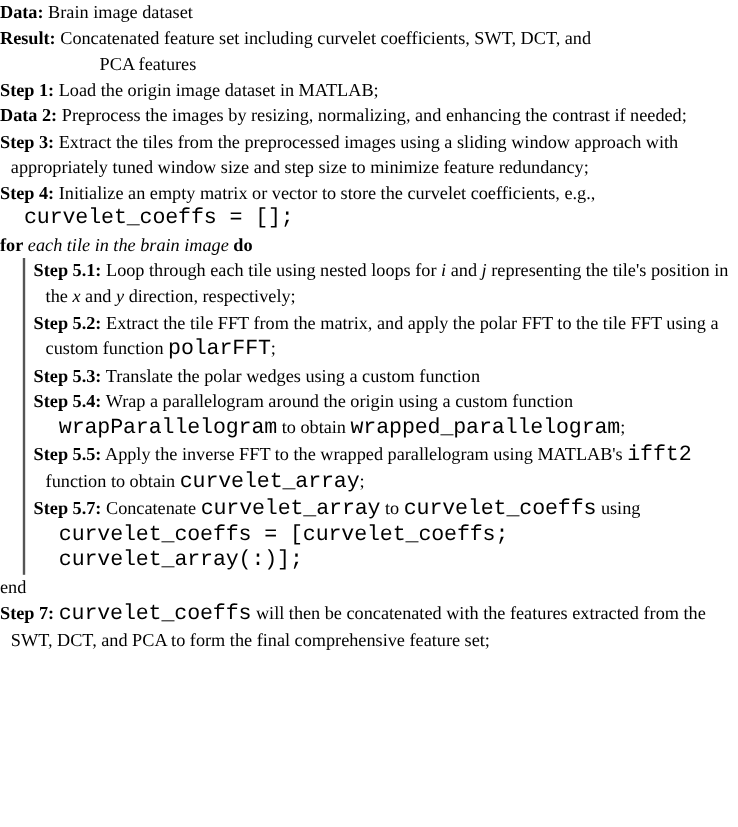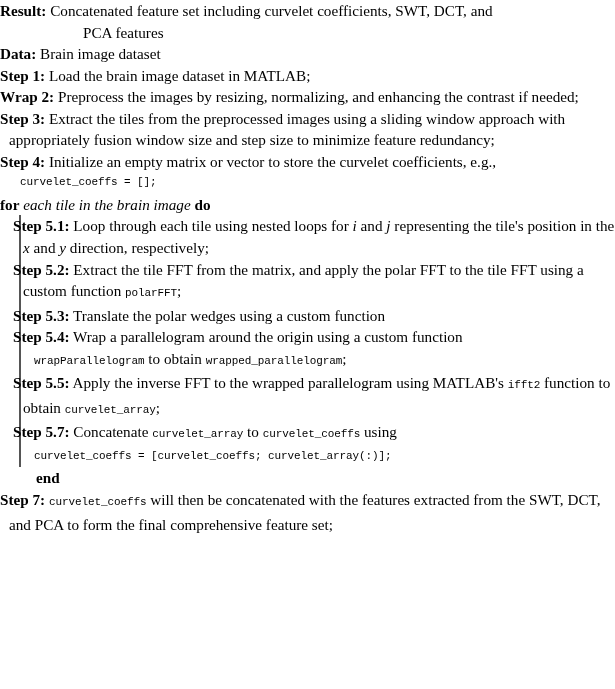--- a/index.html
+++ b/index.html
@@ -29,37 +29,37 @@
     padding-left: 9px;
     text-indent: -9px;
     margin: 0;
   }
   .lbl {
     font-weight: bold;
   }
   .it { font-style: italic; }
   .mono {
     font-family: "Liberation Mono", "DejaVu Sans Mono", monospace;
-    font-size: 11px;
+    font-size: 18px;
     letter-spacing: -0.1px;
   }
   .math { font-style: italic; font-family: "Liberation Serif", serif; }
 
   
   .cont-result {
     display: block;
     padding-left: 74px;
     text-indent: 0;
   }
 
   
   .loopblock {
     position: relative;
     margin: 0;
-    padding-left: 13px;
+    padding-left: 28px;
   }
   .loopbar {
     position: absolute;
     left: 19px;
     top: 0;
     bottom: 0;
     width: 1.5px;
     background: #555555;
   }
   .substep {
@@ -69,50 +69,49 @@
     text-indent: -10px;
     margin: 0;
   }
   .codeline {
     display: block;
     padding-left: 11px;
     text-indent: 0;
   }
   .endline {
     display: block;
-    font-weight: bold;
+    font-weight: normal;
     padding-left: 0;
     text-indent: 0;
-    margin-left: 36px;
   }
 </style>
 </head>
 <body>
 
 <div id="algo">
 
   <div class="entry">
+    <span class="lbl">Data:</span><span> Brain image dataset</span>
+  </div>
+
+  <div class="entry">
     <span class="lbl">Result:</span><span> Concatenated feature set including curvelet coefficients, SWT, DCT, and</span>
     <span class="cont-result">PCA features</span>
   </div>
 
   <div class="entry">
-    <span class="lbl">Data:</span><span> Brain image dataset</span>
+    <span class="lbl">Step 1:</span><span> Load the origin image dataset in MATLAB;</span>
   </div>
 
   <div class="entry">
-    <span class="lbl">Step 1:</span><span> Load the brain image dataset in MATLAB;</span>
+    <span class="lbl">Data 2:</span><span> Preprocess the images by resizing, normalizing, and enhancing the contrast if needed;</span>
   </div>
 
   <div class="entry">
-    <span class="lbl">Wrap 2:</span><span> Preprocess the images by resizing, normalizing, and enhancing the contrast if needed;</span>
-  </div>
-
-  <div class="entry">
-    <span class="lbl">Step 3:</span><span> Extract the tiles from the preprocessed images using a sliding window approach with appropriately fusion window size and step size to minimize feature redundancy;</span>
+    <span class="lbl">Step 3:</span><span> Extract the tiles from the preprocessed images using a sliding window approach with appropriately tuned window size and step size to minimize feature redundancy;</span>
   </div>
 
   <div class="entry">
     <span class="lbl">Step 4:</span><span> Initialize an empty matrix or vector to store the curvelet coefficients, e.g.,</span>
     <span class="codeline mono">curvelet_coeffs = [];</span>
   </div>
 
   <div class="entry">
     <span class="lbl">for</span><span>&nbsp;</span><span class="it">each tile in the brain image</span><span>&nbsp;</span><span class="lbl">do</span>
   </div>

